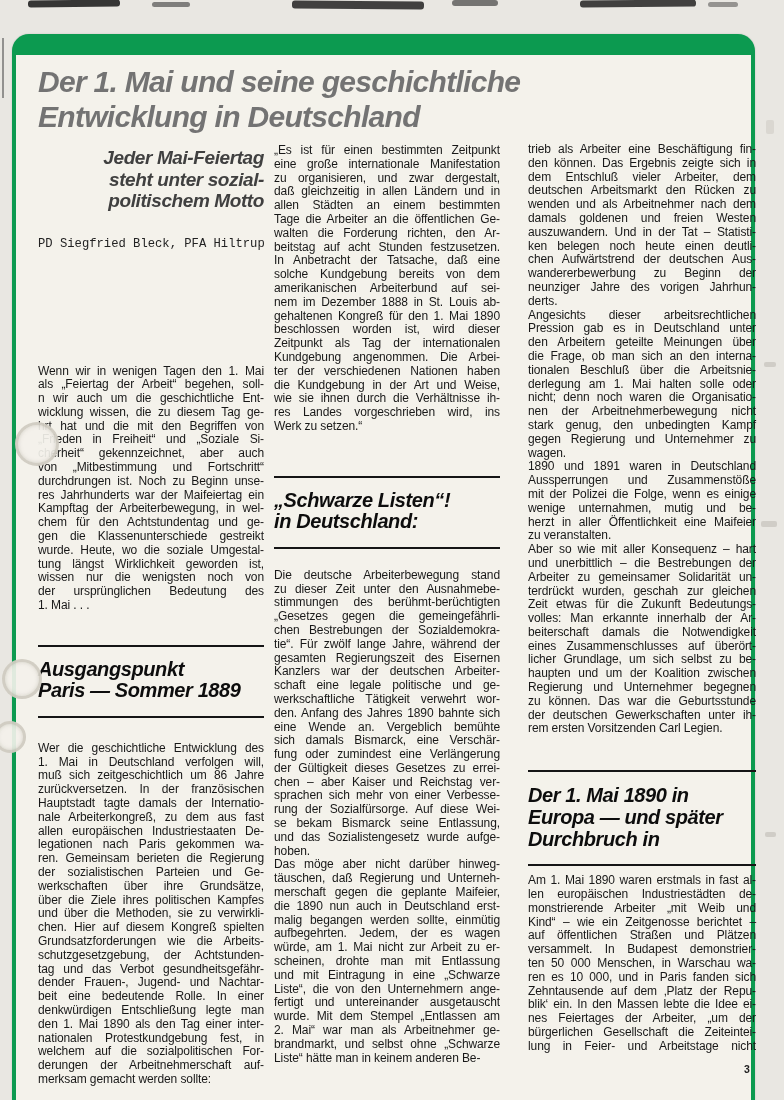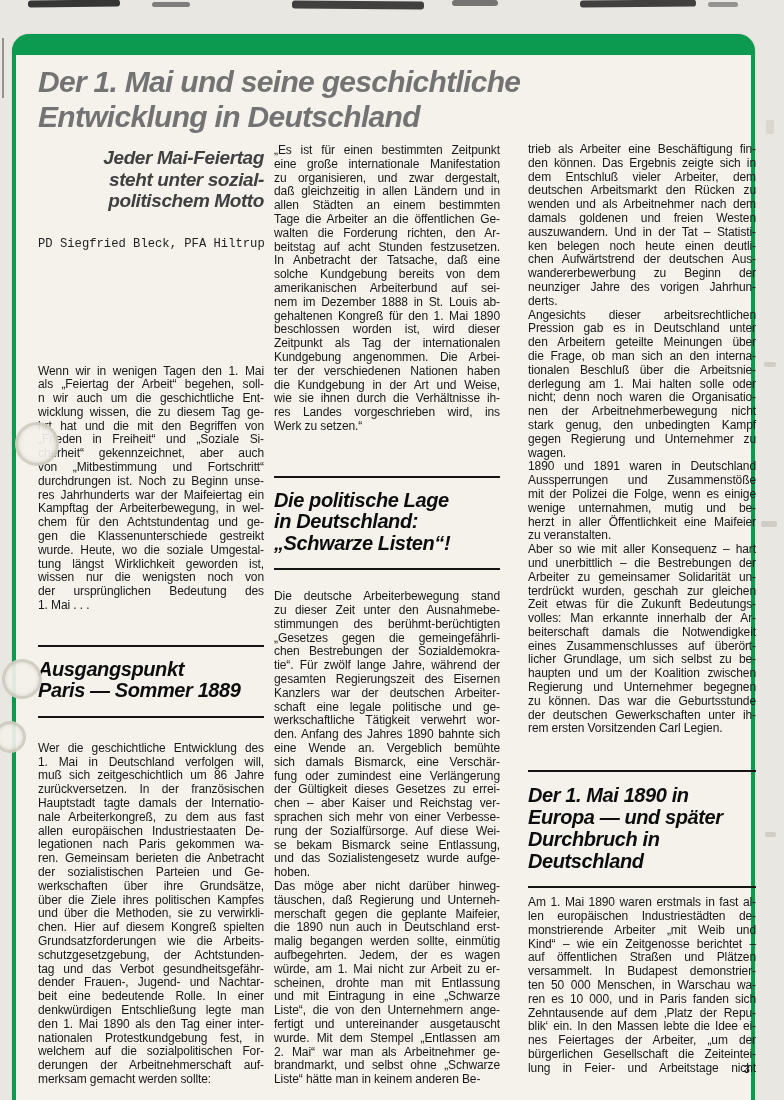--- a/index.html
+++ b/index.html
@@ -145,21 +145,21 @@
       </div>
       <div class="blk para" style="margin-top: 24px;">
         <div class="tline">Wer die geschichtliche Entwicklung des</div>
         <div class="tline">1. Mai in Deutschland verfolgen will,</div>
         <div class="tline">muß sich zeitgeschichtlich um 86 Jahre</div>
         <div class="tline">zurückversetzen. In der französischen</div>
         <div class="tline">Hauptstadt tagte damals der Internatio-</div>
         <div class="tline">nale Arbeiterkongreß, zu dem aus fast</div>
         <div class="tline">allen europäischen Industriestaaten De-</div>
         <div class="tline">legationen nach Paris gekommen wa-</div>
-        <div class="tline">ren. Gemeinsam berieten die Anbetracht</div>
+        <div class="tline">ren. Gemeinsam berieten die Regierung</div>
         <div class="tline">der sozialistischen Parteien und Ge-</div>
         <div class="tline">werkschaften über ihre Grundsätze,</div>
         <div class="tline">über die Ziele ihres politischen Kampfes</div>
         <div class="tline">und über die Methoden, sie zu verwirkli-</div>
         <div class="tline">chen. Hier auf diesem Kongreß spielten</div>
         <div class="tline">Grundsatzforderungen wie die Arbeits-</div>
         <div class="tline">schutzgesetzgebung, der Achtstunden-</div>
         <div class="tline">tag und das Verbot gesundheitsgefähr-</div>
         <div class="tline">dender Frauen-, Jugend- und Nachtar-</div>
         <div class="tline">beit eine bedeutende Rolle. In einer</div>
@@ -190,23 +190,22 @@
         <div class="tline">Zeitpunkt als Tag der internationalen</div>
         <div class="tline">Kundgebung angenommen. Die Arbei-</div>
         <div class="tline">ter der verschiedenen Nationen haben</div>
         <div class="tline">die Kundgebung in der Art und Weise,</div>
         <div class="tline">wie sie ihnen durch die Verhältnisse ih-</div>
         <div class="tline">res Landes vorgeschrieben wird, ins</div>
         <div class="tline tline-end">Werk zu setzen.“</div>
       </div>
       <div class="blk heading" style="margin-top: 42px;">
         <div class="hrule"></div>
-        <div class="hline">Die politische Lage</div>
+        <div class="hline">„Schwarze Listen“!</div>
         <div class="hline">in Deutschland:</div>
-        <div class="hline">„Schwarze Listen“!</div>
         <div class="hrule"></div>
       </div>
       <div class="blk para" style="margin-top: 20px;">
         <div class="tline">Die deutsche Arbeiterbewegung stand</div>
         <div class="tline">zu dieser Zeit unter den Ausnahmebe-</div>
         <div class="tline">stimmungen des berühmt-berüchtigten</div>
         <div class="tline">„Gesetzes gegen die gemeingefährli-</div>
         <div class="tline">chen Bestrebungen der Sozialdemokra-</div>
         <div class="tline">tie“. Für zwölf lange Jahre, während der</div>
         <div class="tline">gesamten Regierungszeit des Eisernen</div>
@@ -293,21 +292,20 @@
         <div class="tline">Regierung und Unternehmer begegnen</div>
         <div class="tline">zu können. Das war die Geburtsstunde</div>
         <div class="tline">der deutschen Gewerkschaften unter ih-</div>
         <div class="tline tline-end">rem ersten Vorsitzenden Carl Legien.</div>
       </div>
       <div class="blk heading" style="margin-top: 34px;">
         <div class="hrule"></div>
         <div class="hline">Der 1. Mai 1890 in</div>
         <div class="hline">Europa — und später</div>
         <div class="hline">Durchbruch in</div>
-        <div class="hline">Deutschland</div>
         <div class="hrule"></div>
       </div>
       <div class="blk para" style="margin-top: 8px;">
         <div class="tline">Am 1. Mai 1890 waren erstmals in fast al-</div>
         <div class="tline">len europäischen Industriestädten de-</div>
         <div class="tline">monstrierende Arbeiter „mit Weib und</div>
         <div class="tline">Kind“ – wie ein Zeitgenosse berichtet –</div>
         <div class="tline">auf öffentlichen Straßen und Plätzen</div>
         <div class="tline">versammelt. In Budapest demonstrier-</div>
         <div class="tline">ten 50 000 Menschen, in Warschau wa-</div>

